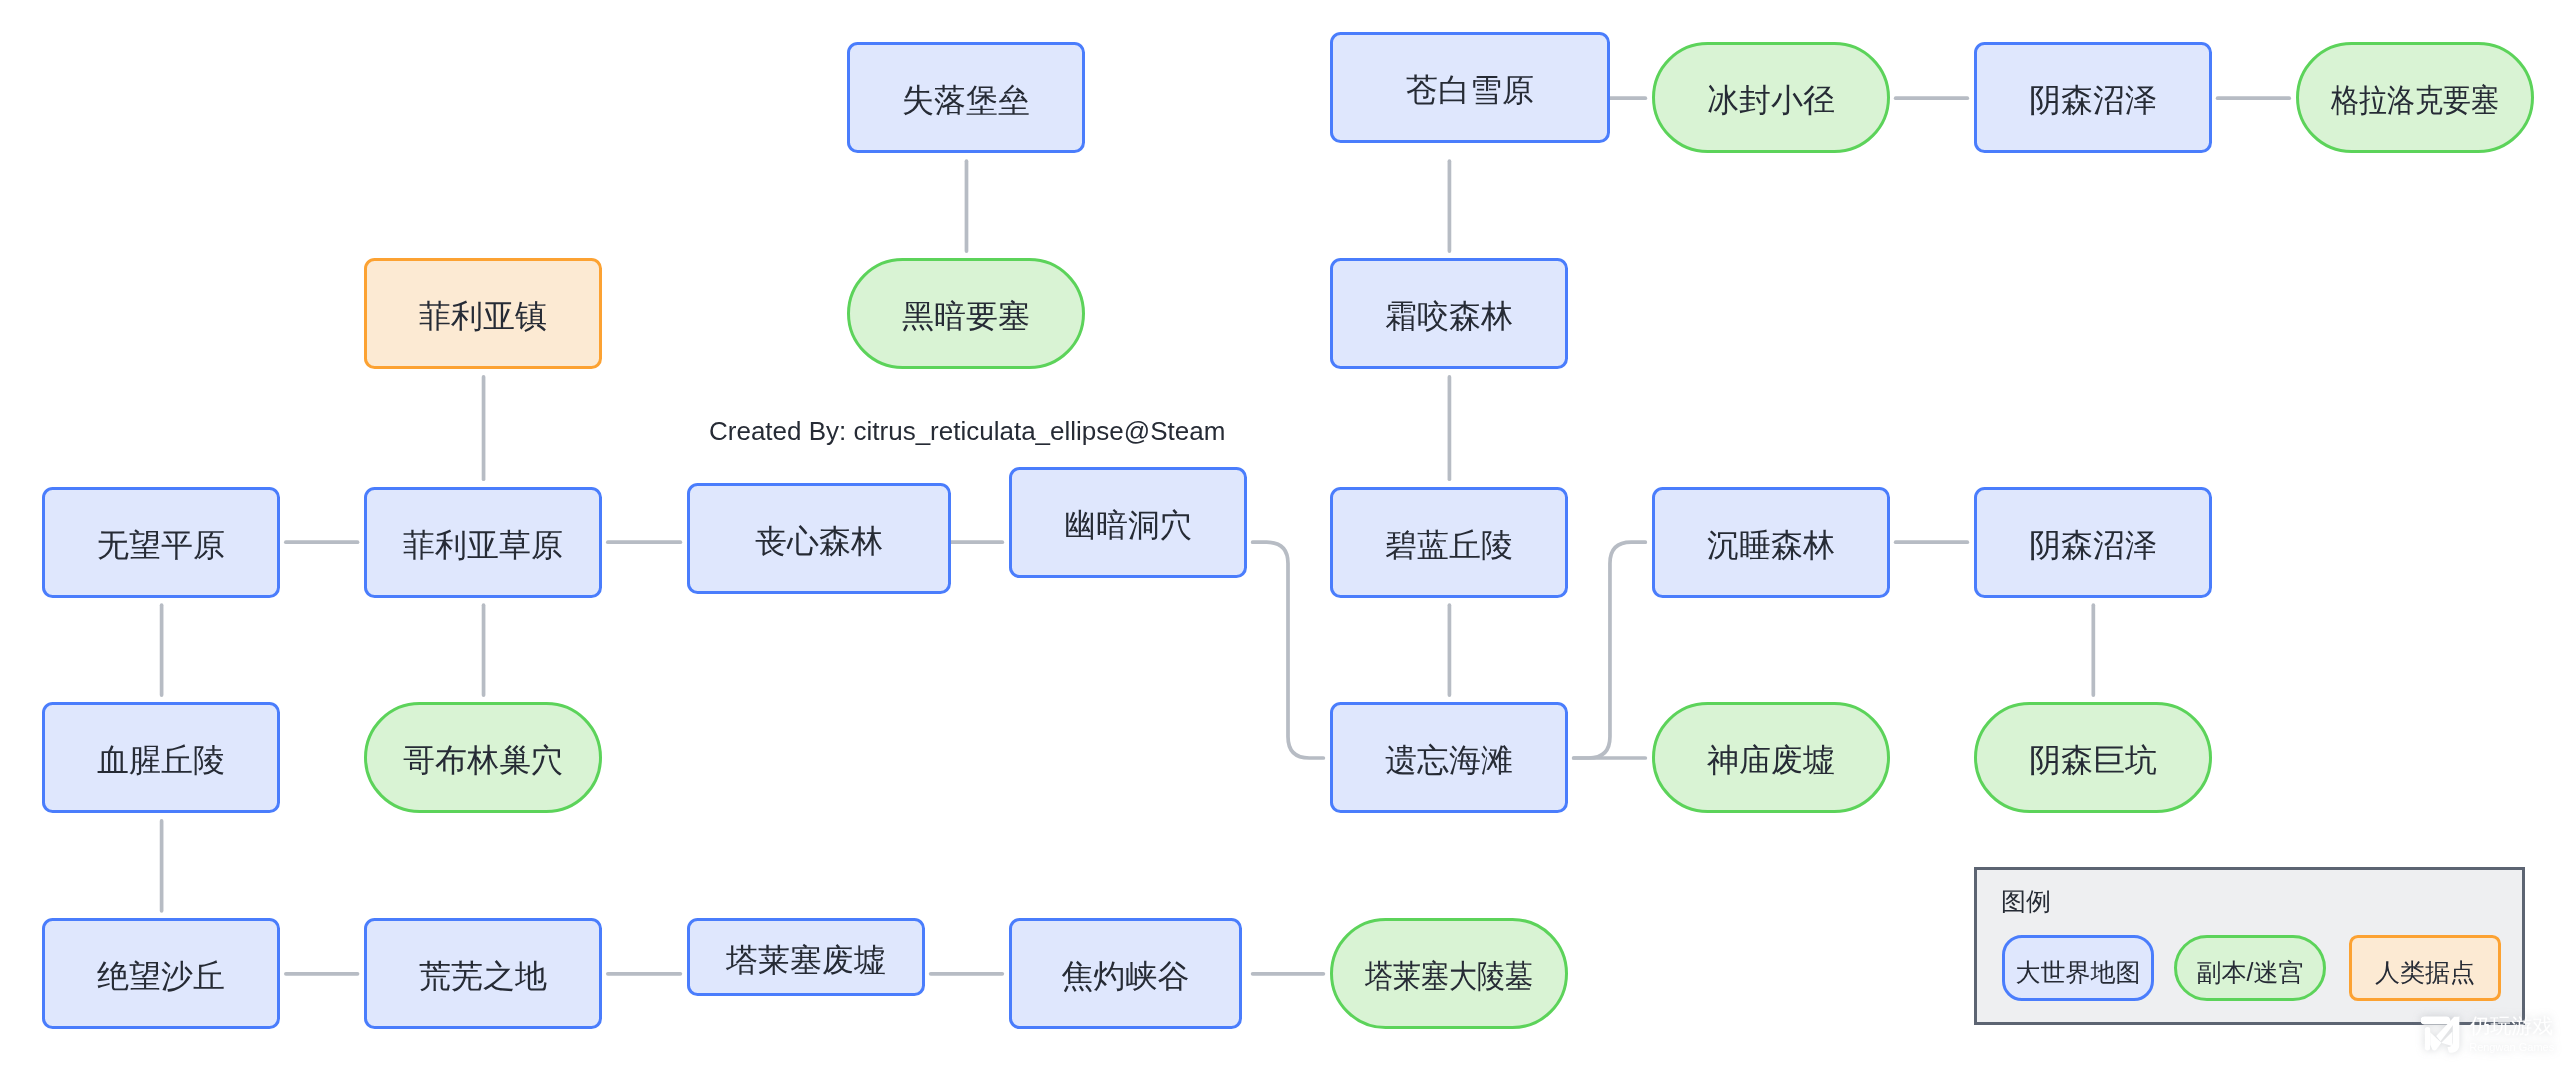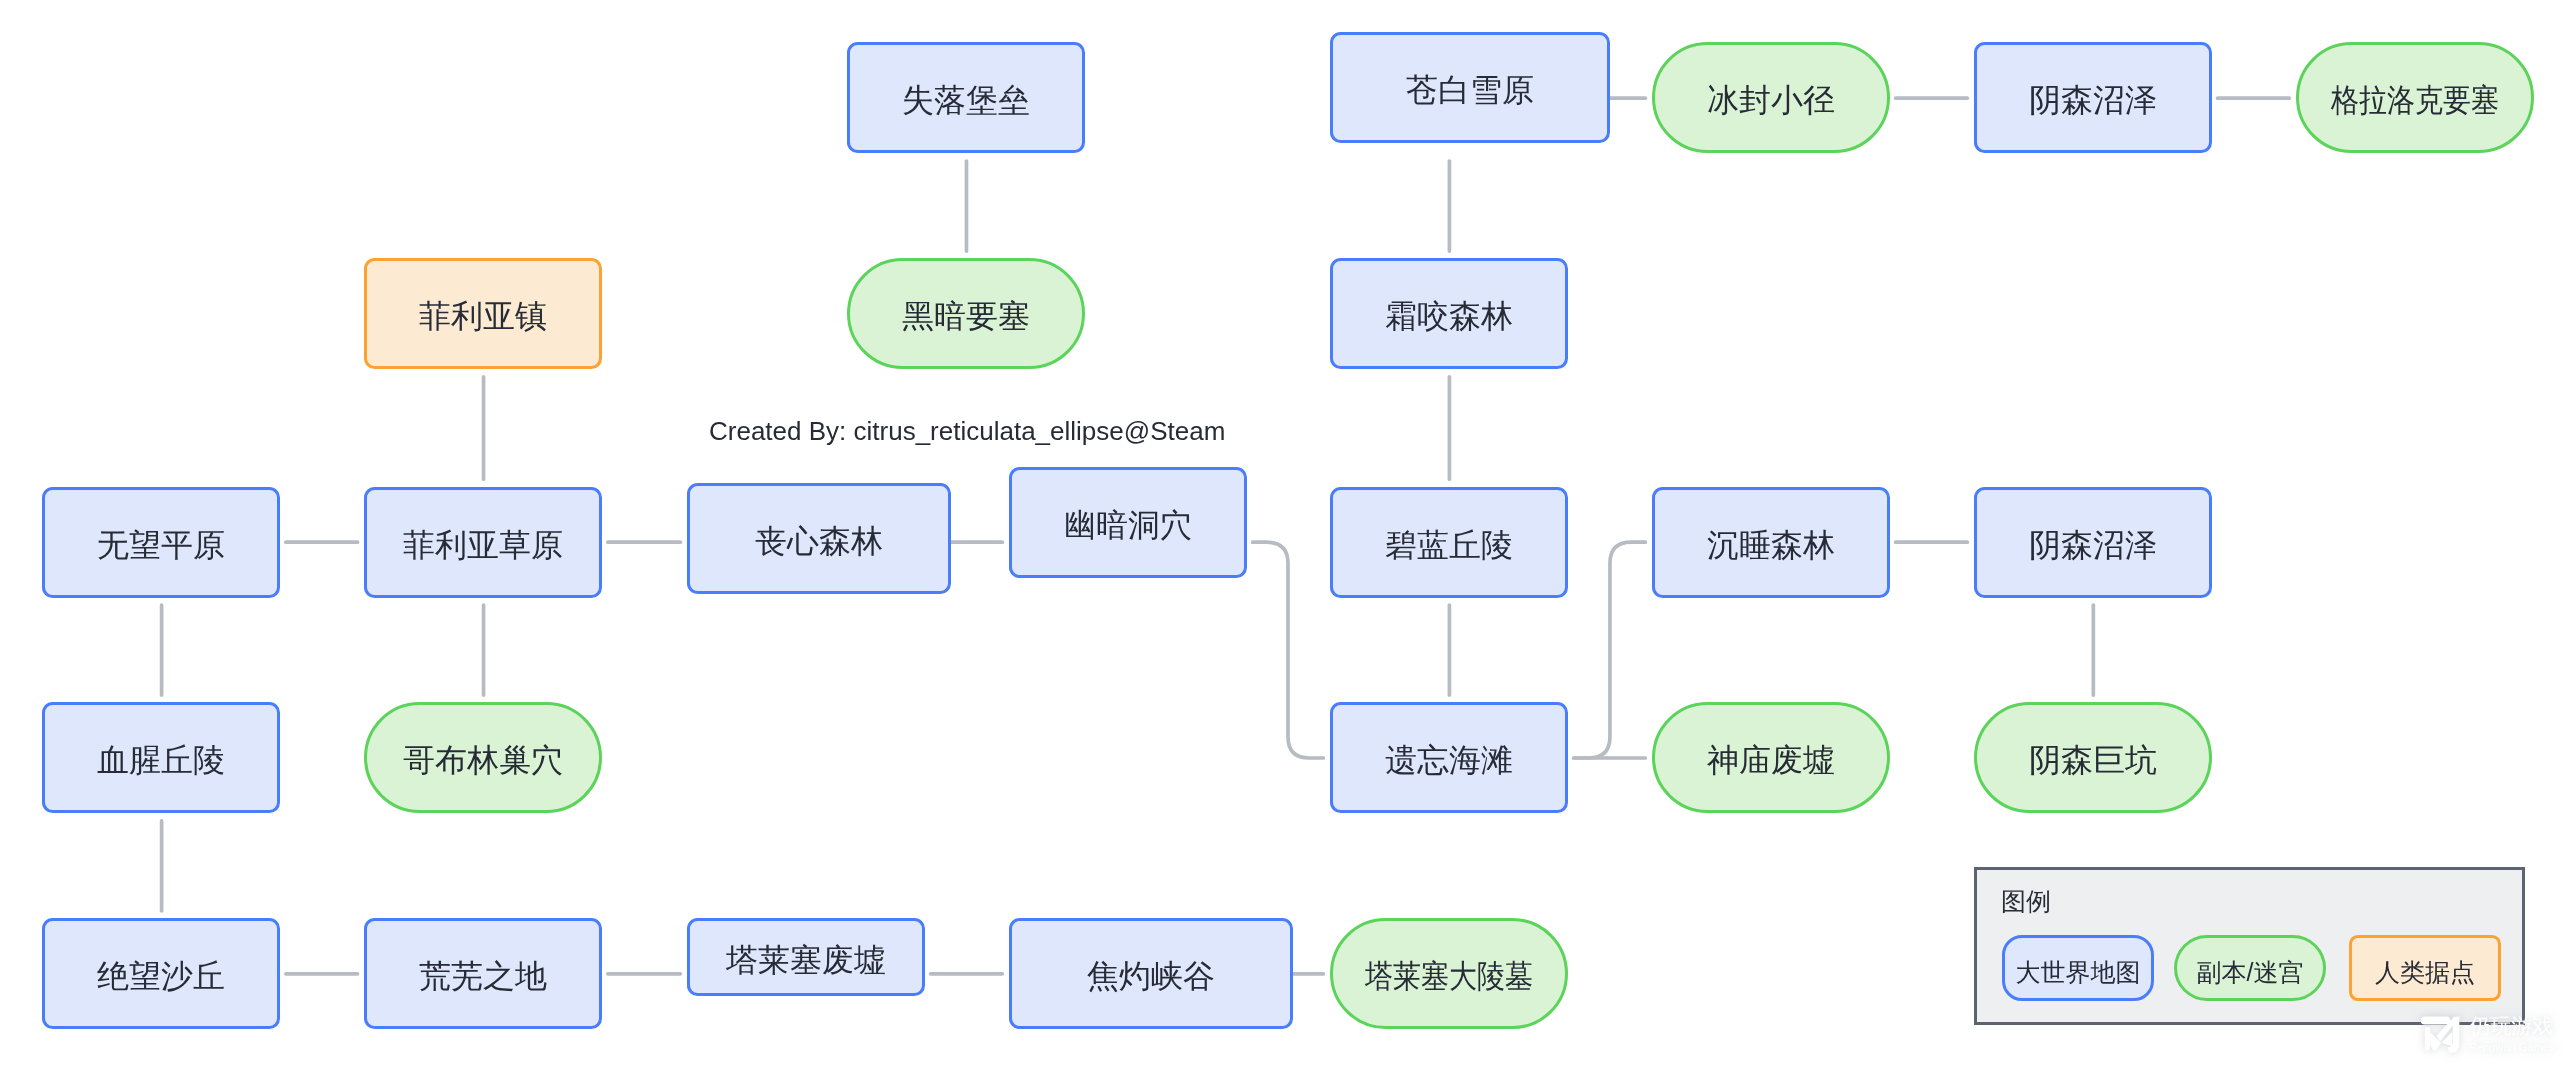--- a/index.html
+++ b/index.html
@@ -123,21 +123,21 @@
       </div>
       <div class="node map" style="left: 42px; top: 918px; width: 238px; height: 111px;">
         <span class="lbl">绝望沙丘</span>
       </div>
       <div class="node map" style="left: 364px; top: 918px; width: 238px; height: 111px;">
         <span class="lbl">荒芜之地</span>
       </div>
       <div class="node map" style="left: 687px; top: 918px; width: 238px; height: 78px;">
         <span class="lbl">塔莱塞废墟</span>
       </div>
-      <div class="node map" style="left: 1009px; top: 918px; width: 284px; height: 111px;">
+      <div class="node map" style="left: 1009px; top: 918px; width: 233px; height: 111px;">
         <span class="lbl">焦灼峡谷</span>
       </div>
       <div class="node dungeon" style="left: 1330px; top: 918px; width: 238px; height: 111px;">
         <span class="lbl" style="transform: scaleX(0.876);">塔莱塞大陵墓</span>
       </div>
     </div>
   <div id="credit">Created By: citrus_reticulata_ellipse@Steam</div>
   <div id="legend">
     <div class="ltitle">图例</div>
     <div id="legendchips">

